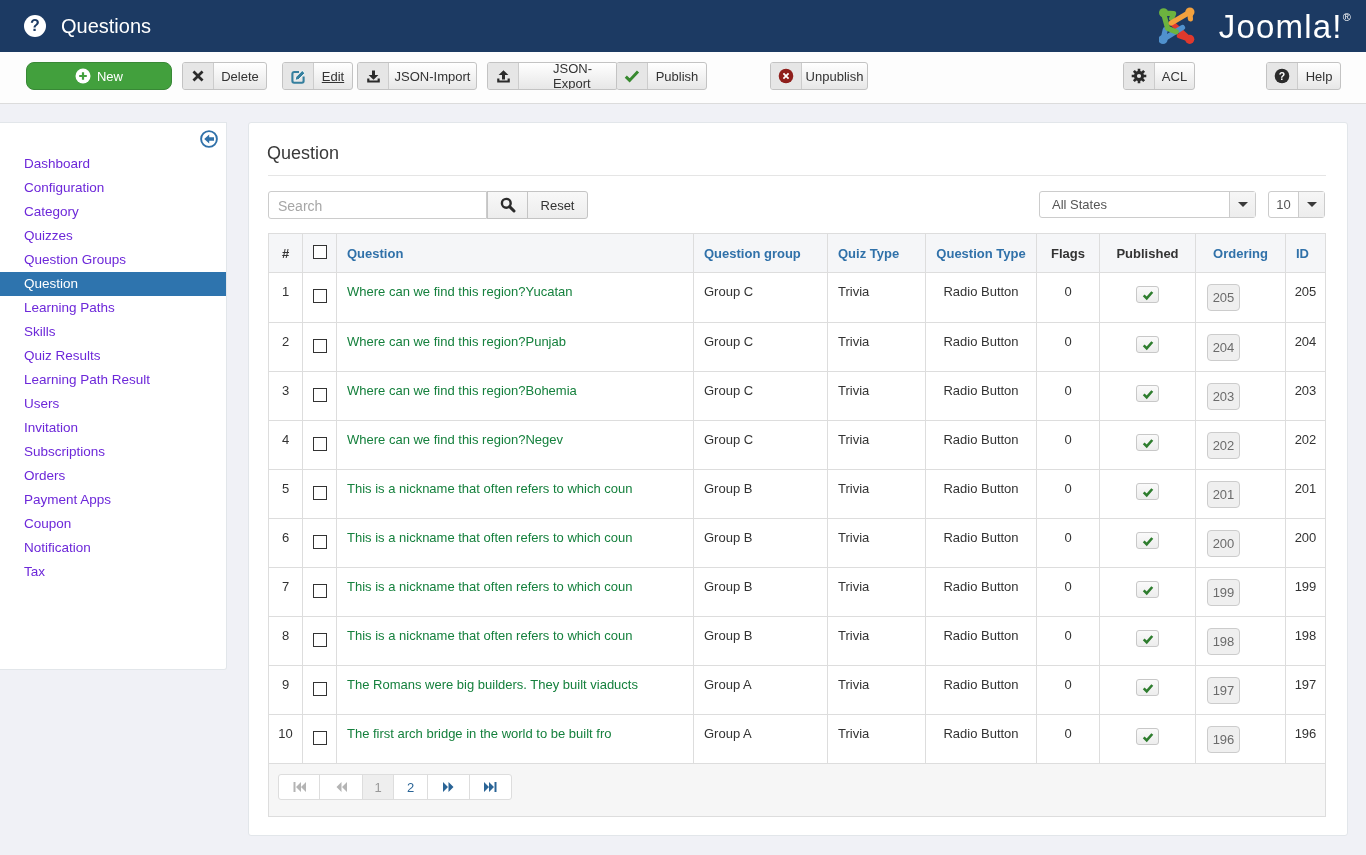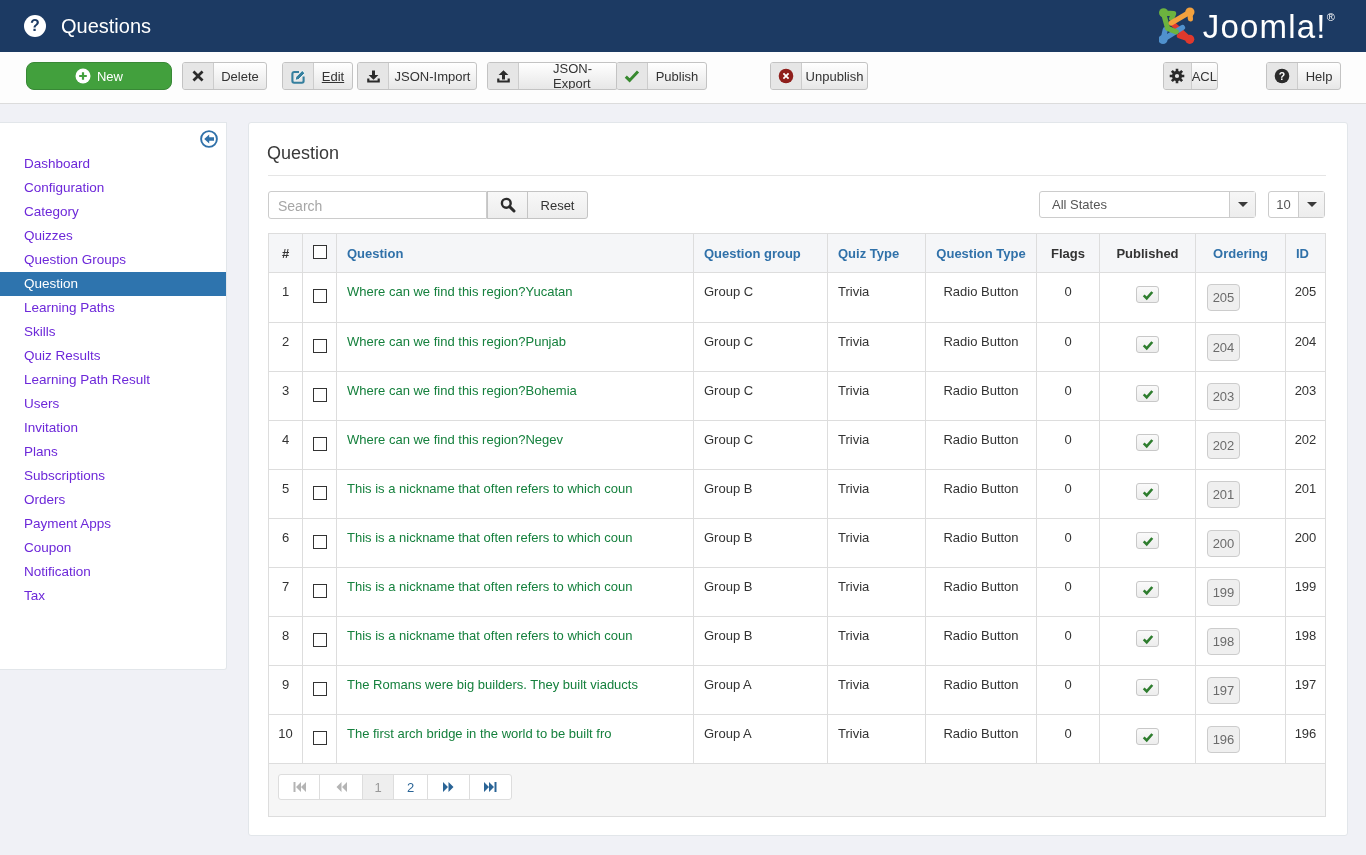--- a/index.html
+++ b/index.html
@@ -9,21 +9,21 @@
   font-size: 13px;
   background: #f0f1f6;
   color: #333;
   position: relative;
 }
 
 .topbar { position:absolute; left:0; top:0; width:1366px; height:52px; background:#1c3a63; }
 .helpbadge { position:absolute; left:24px; top:15px; width:22px; height:22px; border-radius:50%; background:#fff; color:#1c3a63; font-weight:bold; font-size:16px; text-align:center; line-height:22px; }
 .apptitle { position:absolute; left:61px; top:15px; color:#fff; font-size:20px; }
 .jmark { position:absolute; right:170px; top:7px; }
-.jtext { position:absolute; right:30px; top:8px; color:#fff; font-size:33px; letter-spacing:1.2px; font-weight:normal; }
+.jtext { position:absolute; right:14px; top:8px; color:#fff; font-size:33px; letter-spacing:1.2px; font-weight:normal; }
 
 .toolbar { position:absolute; left:0; top:52px; width:1366px; height:52px; background:#fdfdfd; border-bottom:1px solid #dcdcdc; }
 .tbtn { position:absolute; top:10px; height:28px; display:flex; align-items:stretch; border:1px solid #c3c3c3; border-radius:3px; background:linear-gradient(#ffffff,#e7e7e7); overflow:hidden; }
 .tbtn .ic { width:31px; display:flex; align-items:center; justify-content:center; background:#e6e6e6; border-right:1px solid #ccc; }
 .tbtn .tx { display:flex; align-items:center; justify-content:center; flex:1; color:#333; }
 .btn-new { position:absolute; left:26px; top:10px; width:146px; height:28px; background:#42a03d; border:1px solid #388836; border-radius:8px; color:#fff; display:flex; align-items:center; justify-content:center; gap:6px; }
 
 .sidebar { position:absolute; left:0; top:122px; width:227px; height:548px; background:#fff; border:1px solid #e2e6ea; border-left:none; border-radius:0 0 3px 0; }
 .collapse-ic { position:absolute; right:8px; top:7px; }
 .smenu { position:absolute; left:0; top:29px; width:100%; list-style:none; }
@@ -136,21 +136,21 @@
     </div>
   <div class="tbtn" style="left:770px;width:98px;">
       <span class="ic">
         <svg width="16" height="16" viewBox="0 0 16 16">
           <circle cx="8" cy="8" r="7.3" fill="#8f1f1c"></circle>
           <path d="M5.4,5.4 L10.6,10.6 M10.6,5.4 L5.4,10.6" stroke="#fff" stroke-width="1.8"></path>
         </svg>
       </span>
       <span class="tx">Unpublish</span>
     </div>
-  <div class="tbtn" style="left:1163px;width:55px;">
+  <div class="tbtn" style="left:1123px;width:72px;">
       <span class="ic">
         <svg width="16" height="16" viewBox="0 0 16 16">
           <path d="M6.7,3.1 L6.7,0.7 L9.3,0.7 L9.3,3.1 L10.6,3.6 L12.2,1.9 L14.1,3.8 L12.4,5.4 L12.9,6.7 L15.3,6.7 L15.3,9.3 L12.9,9.3 L12.4,10.6 L14.1,12.2 L12.2,14.1 L10.6,12.4 L9.3,12.9 L9.3,15.3 L6.7,15.3 L6.7,12.9 L5.4,12.4 L3.8,14.1 L1.9,12.2 L3.6,10.6 L3.1,9.3 L0.7,9.3 L0.7,6.7 L3.1,6.7 L3.6,5.4 L1.9,3.8 L3.8,1.9 L5.4,3.6 Z M10.1,8 A2.1,2.1 0 1 0 5.9,8 A2.1,2.1 0 1 0 10.1,8 Z" fill="#2b2b2b" fill-rule="evenodd"></path>
         </svg>
       </span>
       <span class="tx">ACL</span>
     </div>
   <div class="tbtn" style="left:1266px;width:75px;">
       <span class="ic">
         <svg width="16" height="16" viewBox="0 0 16 16">
@@ -173,21 +173,20 @@
     <li>Category</li>
     <li>Quizzes</li>
     <li>Question Groups</li>
     <li class="active">Question</li>
     <li>Learning Paths</li>
     <li>Skills</li>
     <li>Quiz Results</li>
     <li>Learning Path Result</li>
     <li>Users</li>
     <li>Invitation</li>
-    <li>Plans</li>
     <li>Subscriptions</li>
     <li>Orders</li>
     <li>Payment Apps</li>
     <li>Coupon</li>
     <li>Notification</li>
     <li>Tax</li>
   </ul>
 </div>
 
 <div class="main">

